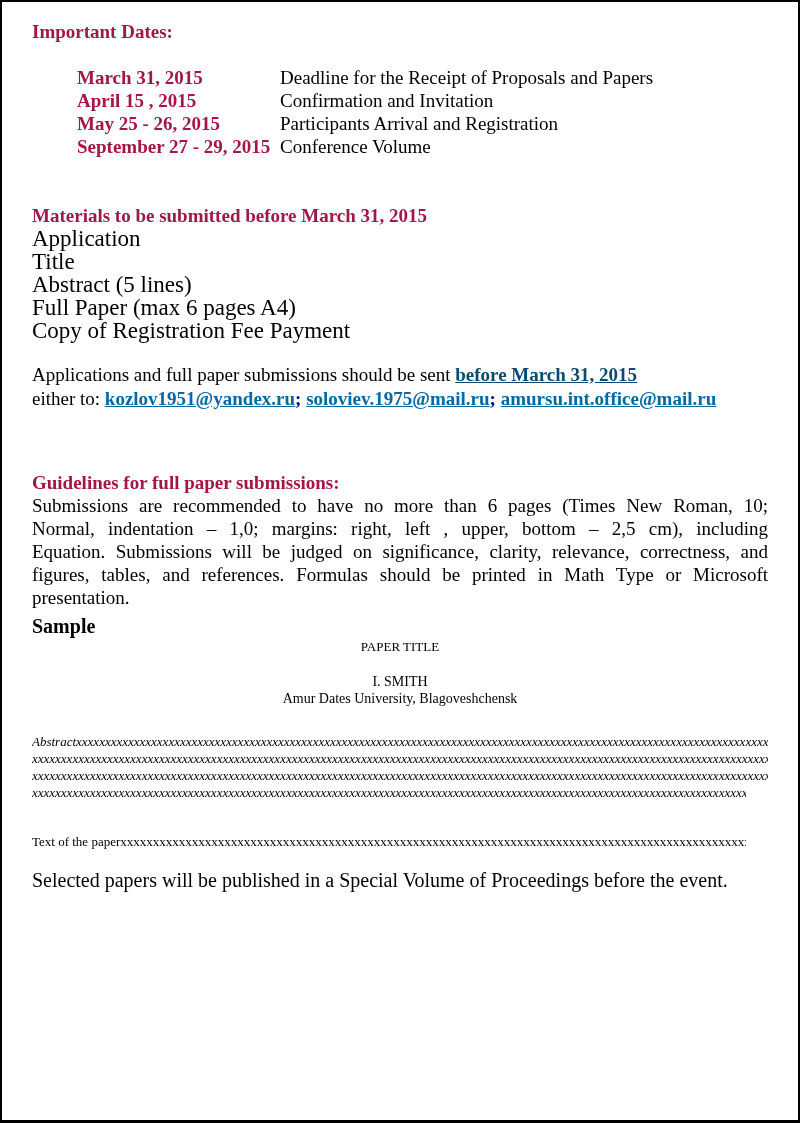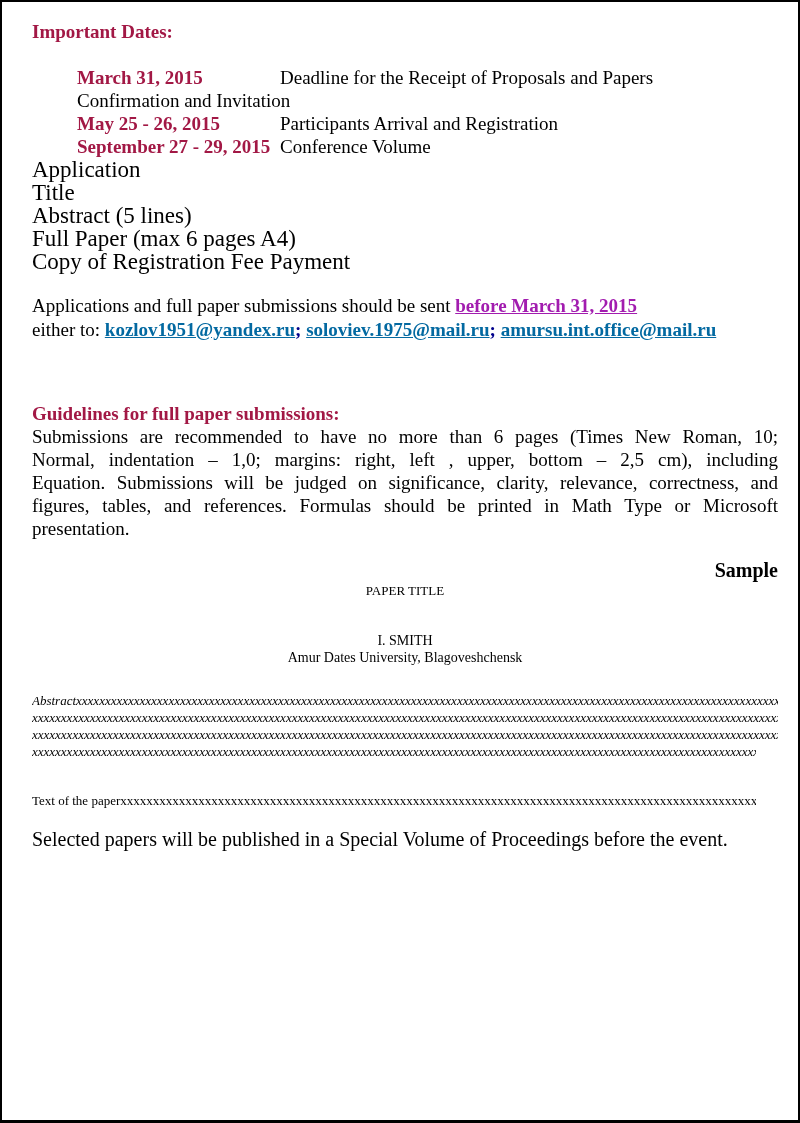--- a/index.html
+++ b/index.html
@@ -8,21 +8,21 @@
     font-family: "Liberation Serif", "DejaVu Serif", serif;
     background: #ffffff;
     color: #000000;
   }
   .page {
     width: 800px;
     height: 1123px;
     border: 2px solid #000000;
     border-bottom-width: 3px;
     background: #ffffff;
-    padding: 18px 20px 0 30px;
+    padding: 18px 30px 0 30px;
     overflow: hidden;
   }
   .h-red {
     font-size: 19px;
     font-weight: bold;
     color: #A21845;
     line-height: 24px;
   }
 
   .dates-table { margin-top: 22px; margin-left: 45px; }
@@ -36,21 +36,21 @@
   }
   .dates-cell-desc { font-size: 19px; color: #000000; }
 
   .materials-heading { margin-top: 46px; line-height: 23px; }
   .materials-list .item { font-size: 23px; line-height: 23px; }
 
   .note-line1 { margin-top: 21px; font-size: 19px; line-height: 24px; }
   .note-line2 { font-size: 19px; line-height: 24px; }
   .emph-red {
     font-weight: bold;
-    color: #a21caf;
+    color: #0c4a6e;
     text-decoration: underline;
   }
   .email-link {
     font-weight: bold;
     color: #0369a1;
     text-decoration: underline;
   }
   .email-sep { font-weight: bold; color: #00008B; }
 
   .guidelines-heading { margin-top: 60px; line-height: 23px; }
@@ -58,28 +58,27 @@
     font-size: 19px;
     line-height: 23px;
     text-align: justify;
     text-align-last: justify;
     white-space: nowrap;
     overflow: hidden;
   }
   .guide-line.last-line { text-align-last: left; }
 
   .sample-label {
-    margin-top: 18px;
-    text-align: right;
+    margin-top: 5px;
     font-size: 20px;
     font-weight: bold;
     line-height: 24px;
   }
   .paper-title { text-align: center; font-size: 13px; line-height: 18px; }
-  .author { margin-top: 32px; text-align: center; font-size: 14px; line-height: 17px; }
+  .author { margin-top: 17px; text-align: center; font-size: 14px; line-height: 17px; }
   .affiliation { text-align: center; font-size: 14px; line-height: 17px; }
 
   .abstract-block { margin-top: 26px; }
   .abs-line {
     font-style: italic;
     font-size: 13px;
     line-height: 17px;
     white-space: nowrap;
     overflow: hidden;
     width: 100%;
@@ -102,32 +101,34 @@
 <div class="page">
 
   <div class="h-red">Important Dates:</div>
 
   <div class="dates-table">
     <div class="dates-row">
       <span class="dates-cell-date">March 31, 2015</span>
       <span class="dates-cell-desc">Deadline for the Receipt of Proposals and Papers</span>
     </div>
     <div class="dates-row">
+      <span class="dates-cell-date">April 15 , 2015</span>
       <span class="dates-cell-desc">Confirmation and Invitation</span>
     </div>
     <div class="dates-row">
       <span class="dates-cell-date">May 25 - 26, 2015</span>
       <span class="dates-cell-desc">Participants Arrival and Registration</span>
     </div>
     <div class="dates-row">
       <span class="dates-cell-date">September 27 - 29, 2015</span>
       <span class="dates-cell-desc">Conference Volume</span>
     </div>
   </div>
 
+  <div class="h-red materials-heading">Materials to be submitted before March 31, 2015</div>
 
   <div class="materials-list">
     <div class="item">Application</div>
     <div class="item">Title</div>
     <div class="item">Abstract (5 lines)</div>
     <div class="item">Full Paper (max 6 pages A4)</div>
     <div class="item">Copy of Registration Fee Payment</div>
   </div>
 
   <div class="note-line1">

